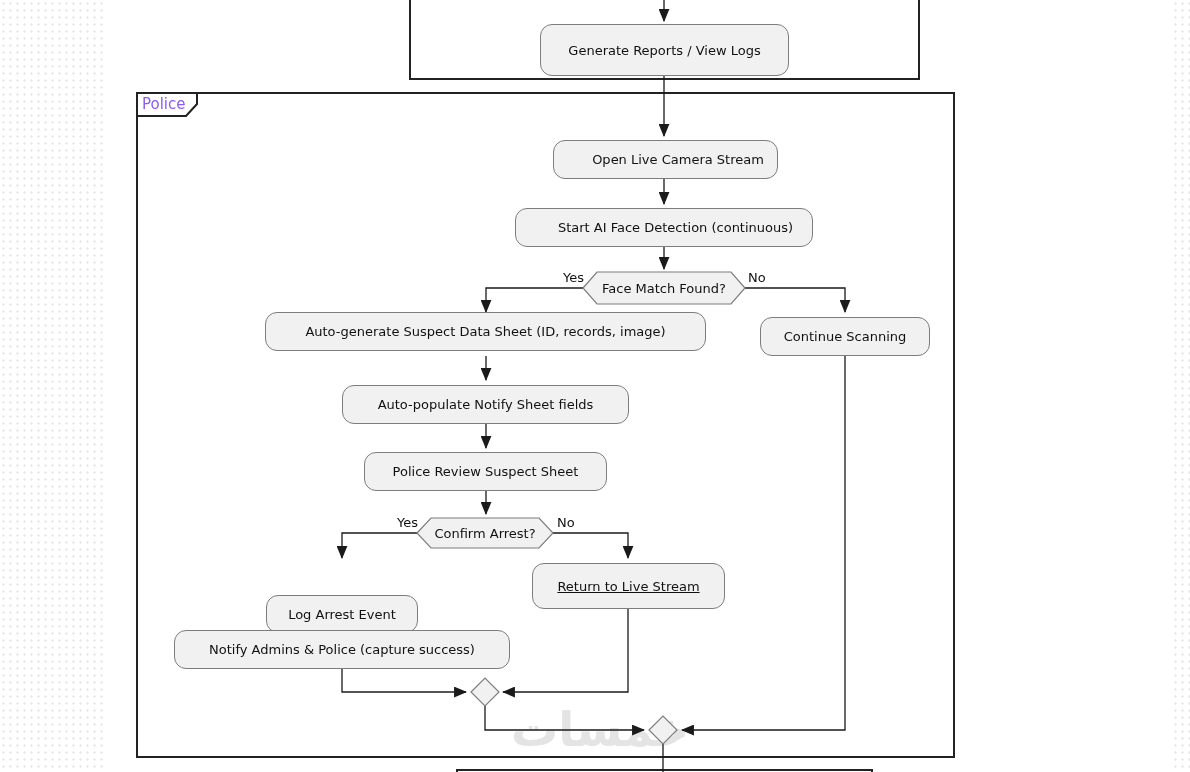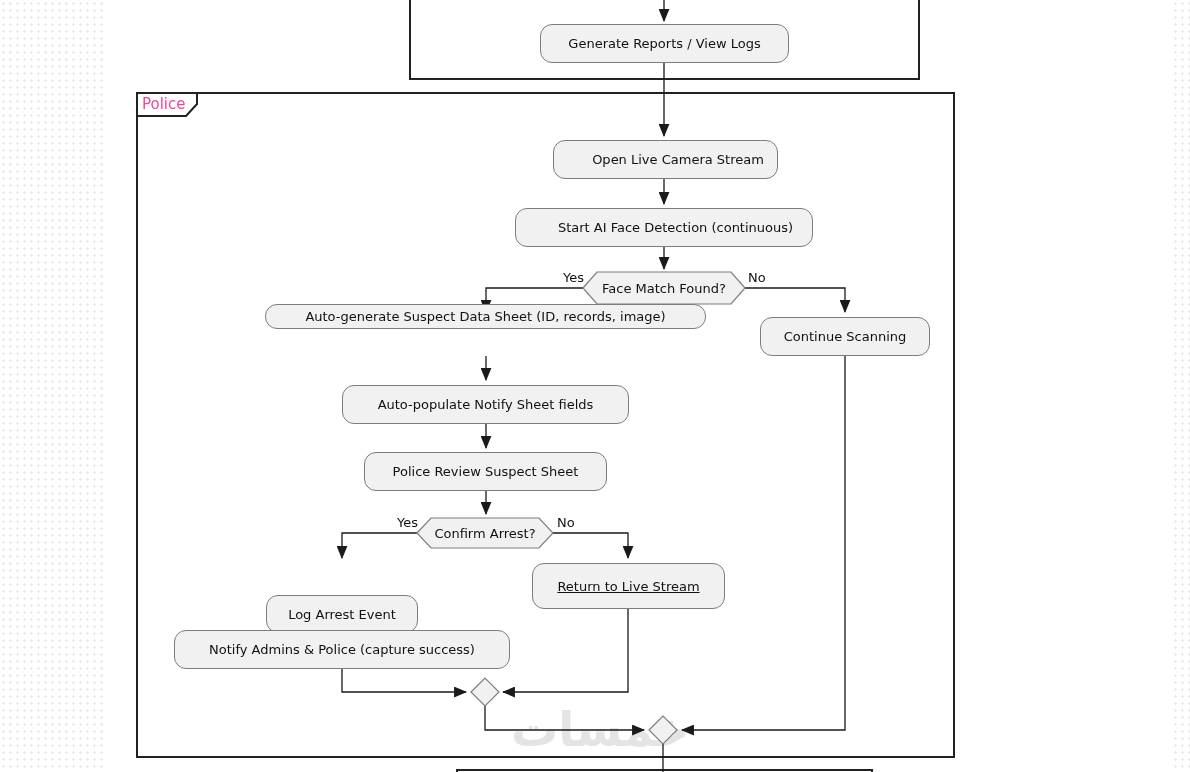--- a/index.html
+++ b/index.html
@@ -21,21 +21,21 @@
     font-size:47px;font-weight:600;color:#e4e4e4;
     direction:rtl;letter-spacing:1px;line-height:1.1;
     user-select:none;
   }
   .frame{position:absolute;border:2px solid #222;box-sizing:border-box;background:transparent;}
   .frame.top-frame{left:409px;top:-14px;width:511px;height:94px;}
   .frame.police-frame{left:136px;top:92px;width:819px;height:666px;}
   .frame.bottom-frame{left:456px;top:769px;width:417px;height:30px;}
   .frame-label{
     position:absolute;left:142px;top:95px;width:50px;height:19px;
-    font-size:15px;line-height:19px;color:#ec4899;z-index:5;
+    font-size:15px;line-height:19px;color:#8b5cf6;z-index:5;
   }
   svg.connectors{position:absolute;left:0;top:0;z-index:3;}
   .node{
     position:absolute;z-index:4;box-sizing:border-box;
     background:#f1f1f1;border:1px solid #7d7d7d;border-radius:12px;
     display:flex;align-items:center;justify-content:center;
     font-size:13px;white-space:nowrap;text-align:center;
   }
   .dec-label{
     position:absolute;z-index:4;
@@ -90,24 +90,24 @@
     <path d="M663,744 V772"></path>
   </g>
 
   <polygon points="583,288 597,272 731,272 745,288 731,304 597,304" fill="#f1f1f1" stroke="#7d7d7d" stroke-width="1.2"></polygon>
   <polygon points="417,533 431,518 539,518 553,533 539,548 431,548" fill="#f1f1f1" stroke="#7d7d7d" stroke-width="1.2"></polygon>
 
   <polygon points="471,692 485,678 499,692 485,706" fill="#f1f1f1" stroke="#7d7d7d" stroke-width="1.2"></polygon>
   <polygon points="649,730 663,716 677,730 663,744" fill="#f1f1f1" stroke="#7d7d7d" stroke-width="1.2"></polygon>
 </svg>
 
-<div class="node" style="left:540px;top:24px;width:249px;height:39px;">Generate Reports / View Logs</div>
+<div class="node" style="left:540px;top:24px;width:249px;height:52px;">Generate Reports / View Logs</div>
 <div class="node" style="left:553px;top:140px;width:225px;height:39px;padding-left:25px;">Open Live Camera Stream</div>
 <div class="node" style="left:515px;top:208px;width:298px;height:39px;padding-left:23px;">Start AI Face Detection (continuous)</div>
-<div class="node" style="left:265px;top:304px;width:441px;height:25px;">Auto-generate Suspect Data Sheet (ID, records, image)</div>
+<div class="node" style="left:265px;top:312px;width:441px;height:39px;">Auto-generate Suspect Data Sheet (ID, records, image)</div>
 <div class="node" style="left:760px;top:317px;width:170px;height:39px;">Continue Scanning</div>
 <div class="node" style="left:342px;top:385px;width:287px;height:39px;">Auto-populate Notify Sheet fields</div>
 <div class="node" style="left:364px;top:452px;width:243px;height:39px;">Police Review Suspect Sheet</div>
 <div class="node" style="left:266px;top:563px;width:152px;height:38px;margin-top:32px;">Log Arrest Event</div>
 <div class="node" style="left:532px;top:563px;width:193px;height:46px;text-decoration:underline;">Return to Live Stream</div>
 <div class="node" style="left:174px;top:630px;width:336px;height:39px;">Notify Admins &amp; Police (capture success)</div>
 
 <div class="dec-label" style="left:583px;top:272px;width:162px;height:32px;">Face Match Found?</div>
 <div class="dec-label" style="left:417px;top:518px;width:136px;height:30px;">Confirm Arrest?</div>
 

